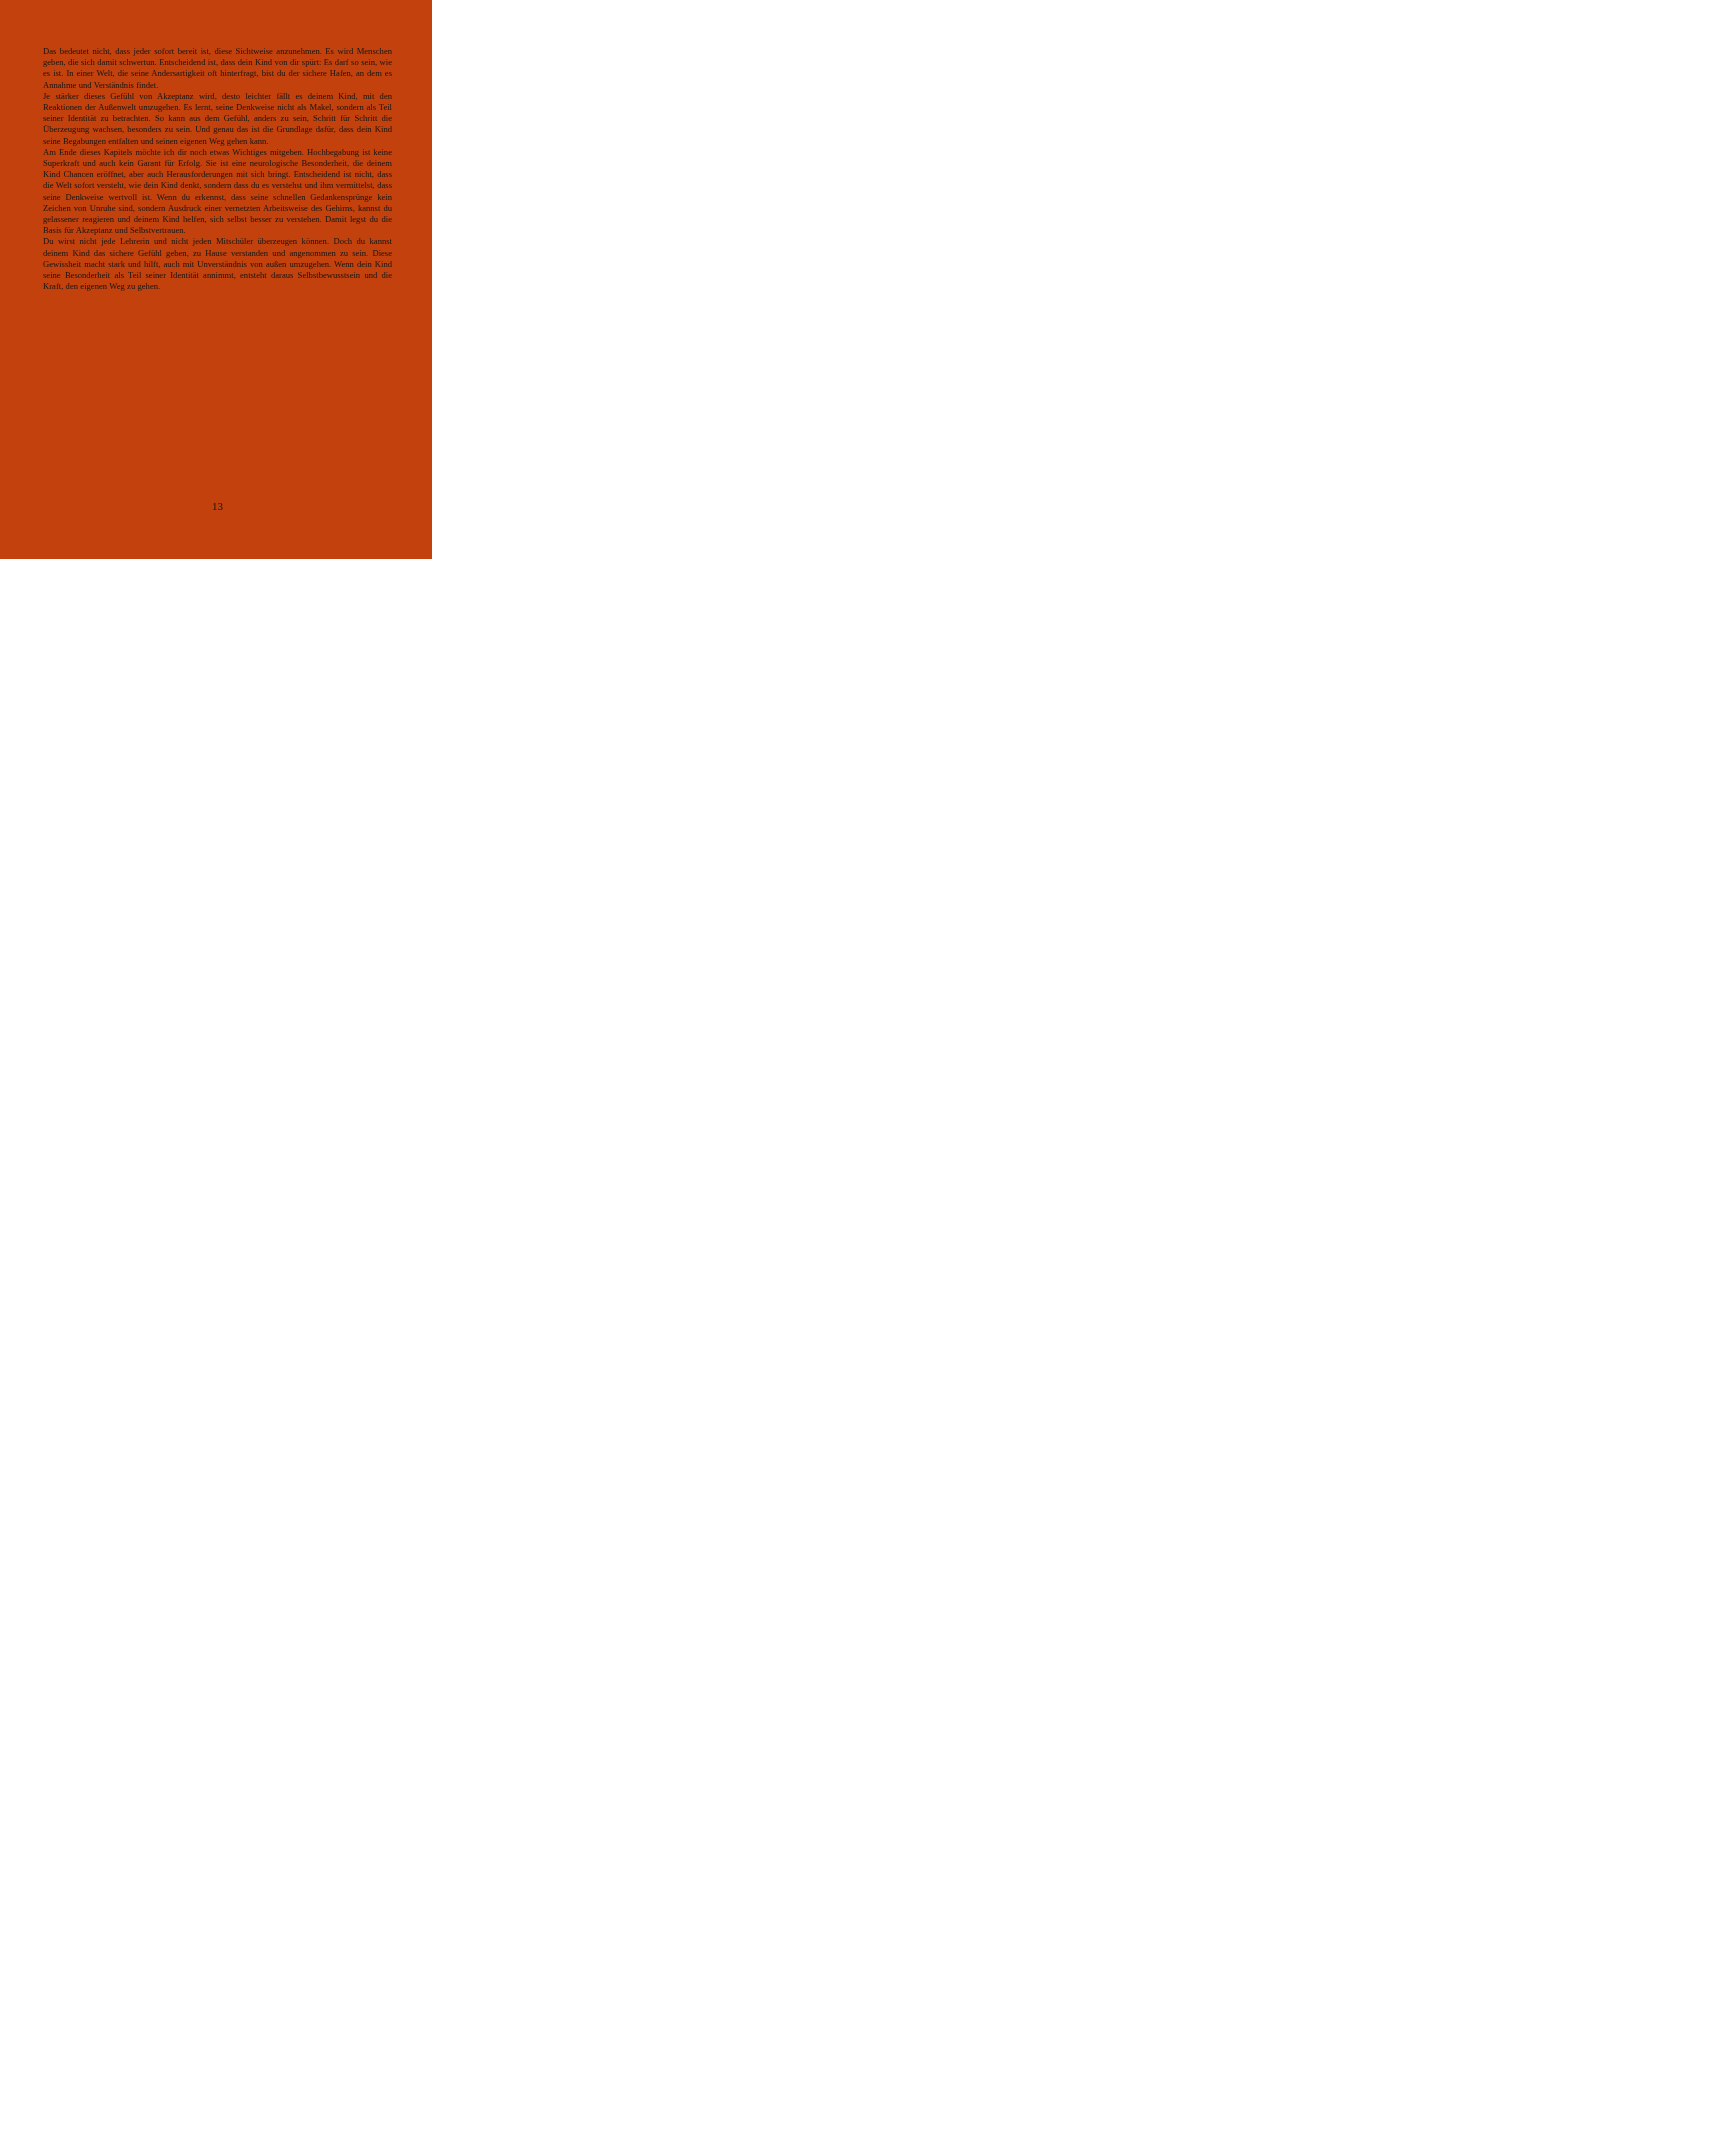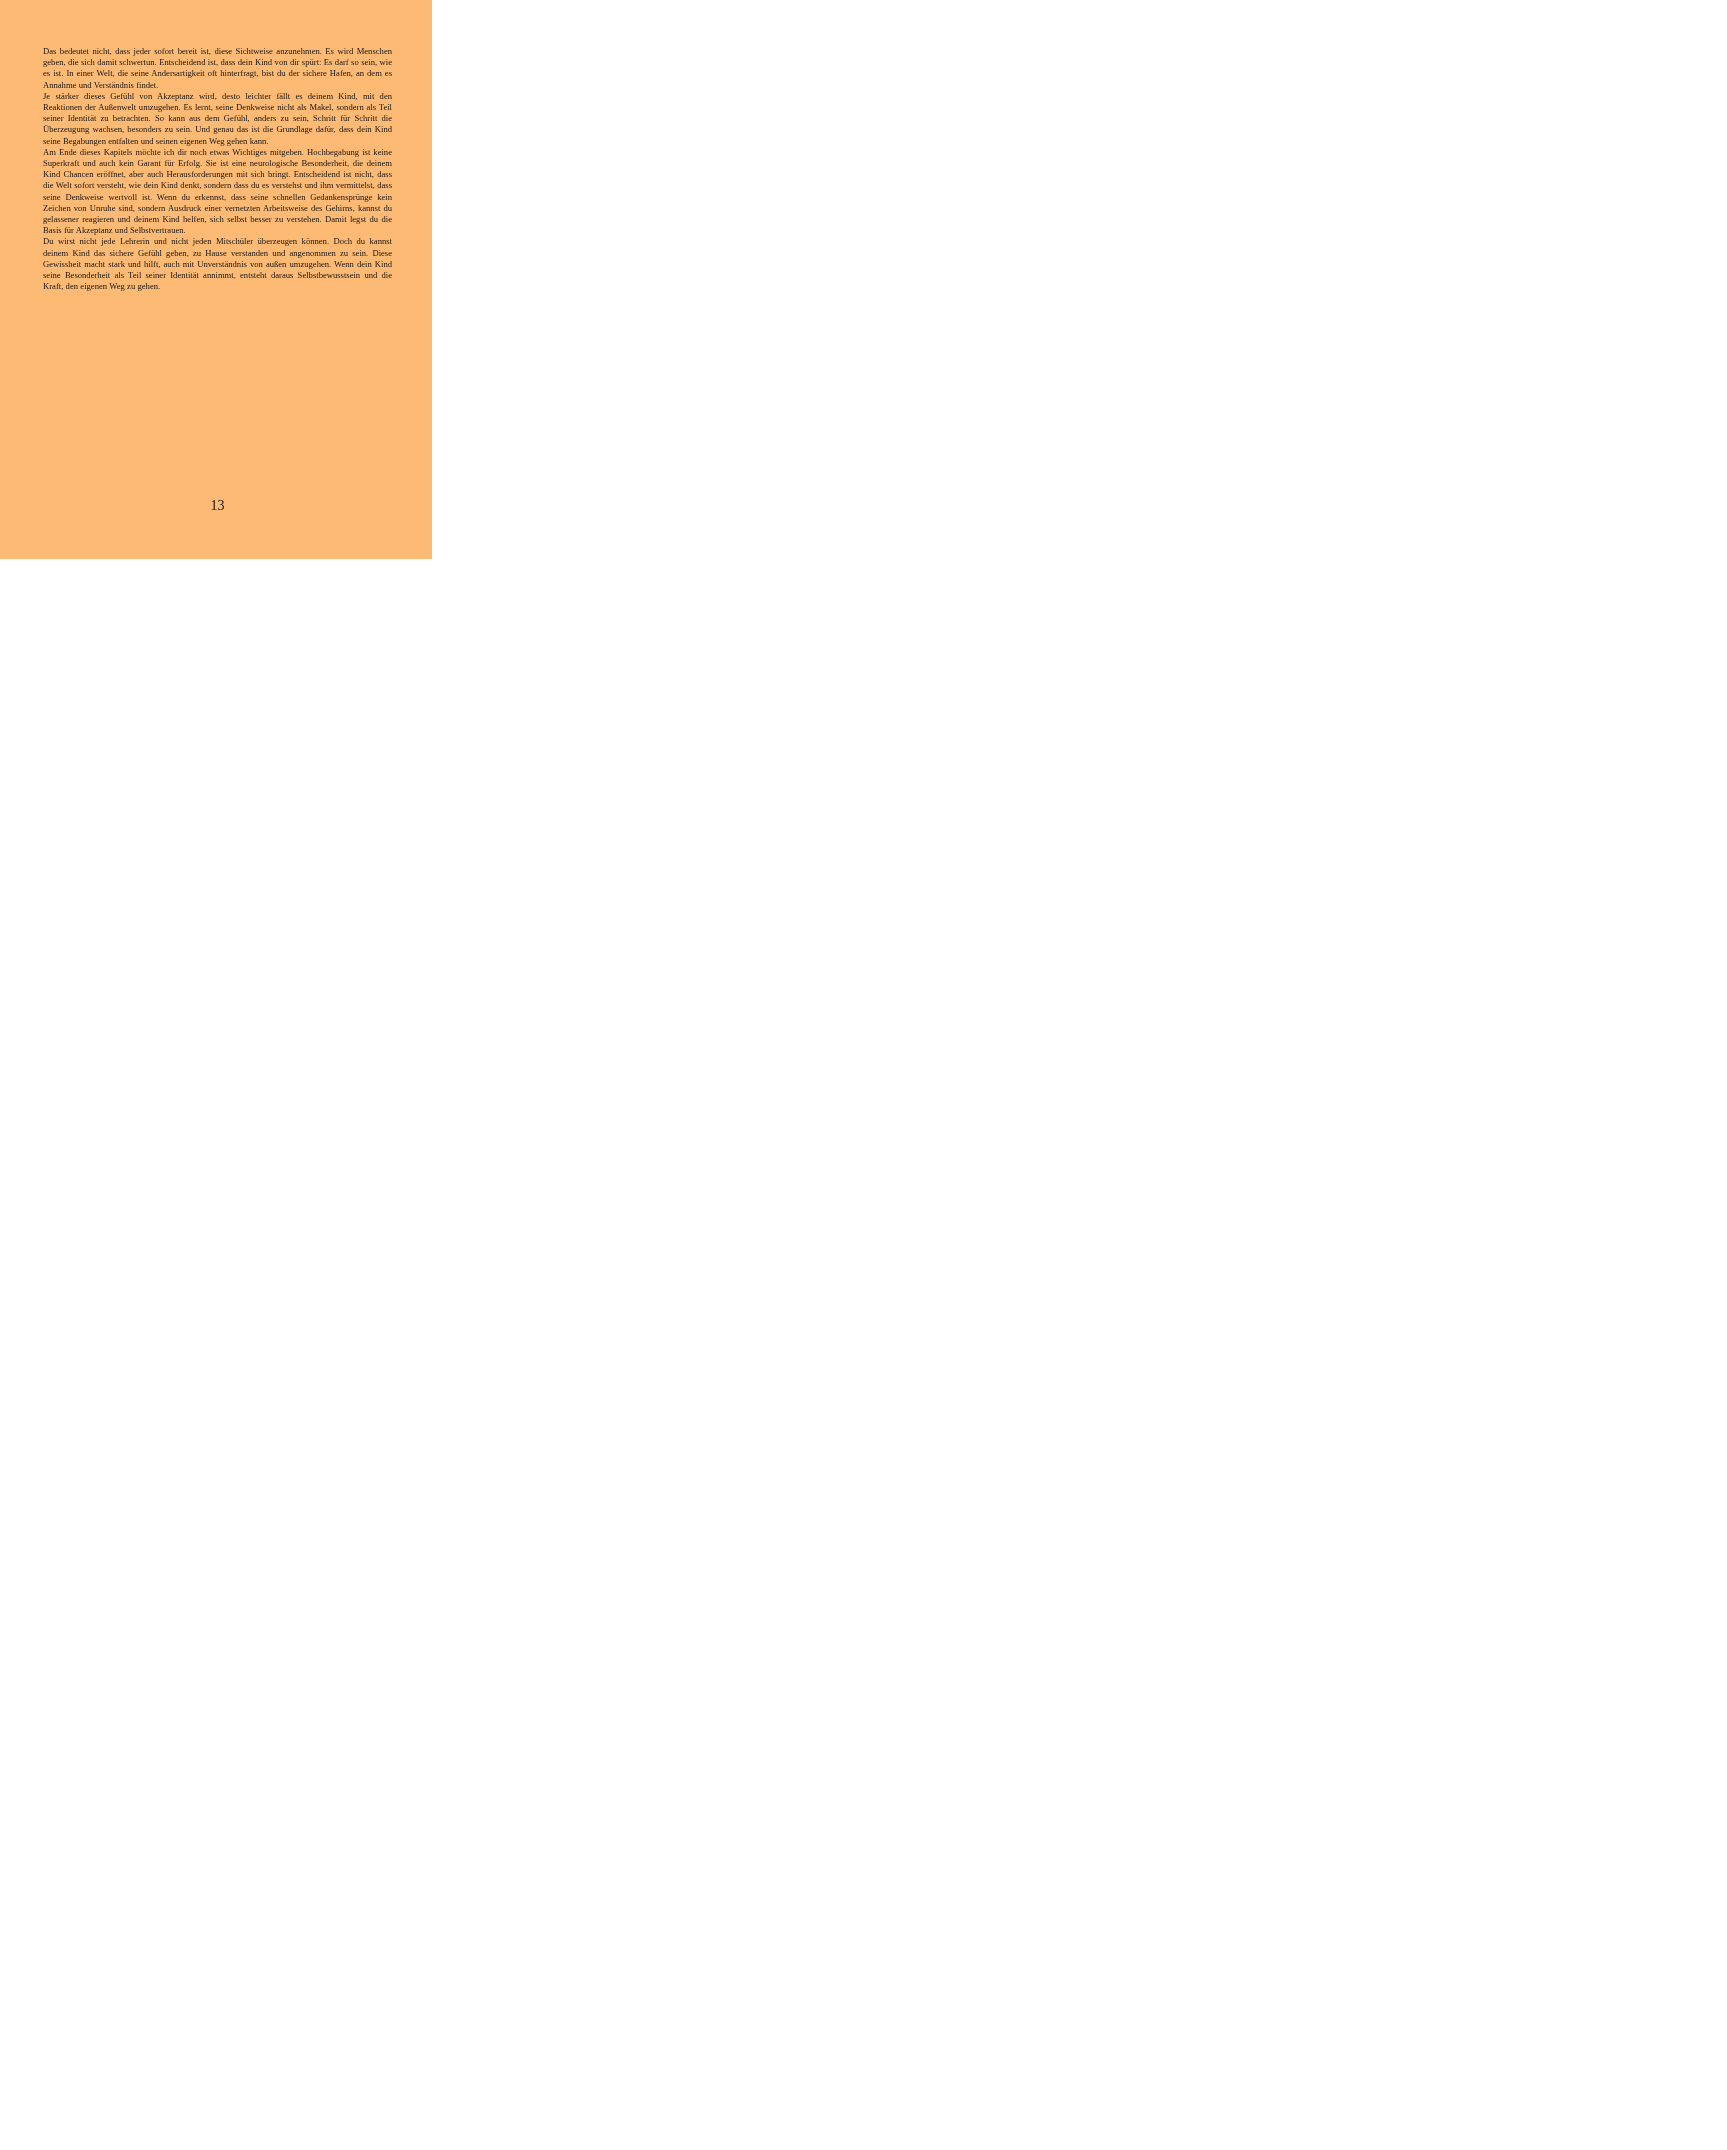--- a/index.html
+++ b/index.html
@@ -11,21 +11,21 @@
       width: 432px;
       height: 559px;
       font-family: "Liberation Serif", serif;
       color: #161616;
       -webkit-font-smoothing: antialiased;
     }
     .page {
       position: relative;
       width: 432px;
       height: 559px;
-      background: #fdba74;
+      background: #c2410c;
       overflow: hidden;
     }
     .text-block {
       position: absolute;
       left: 43px;
       top: 46px;
       width: 349px;
     }
     .text-block p {
       margin: 0;
@@ -37,21 +37,21 @@
       hyphens: auto;
       -webkit-hyphens: auto;
       word-spacing: 0.02em;
     }
     .page-number {
       position: absolute;
       top: 501px;
       left: 43px;
       width: 349px;
       text-align: center;
-      font-size: 14px;
+      font-size: 11px;
       line-height: 10.3px;
       color: #161616;
     }
   </style>
 </head>
 <body>
 
 <div class="page">
   <div class="text-block">
     <p lang="de">Das bedeutet nicht, dass jeder sofort bereit ist, diese Sichtweise anzunehmen. Es wird Menschen geben, die sich damit schwertun. Entscheidend ist, dass dein Kind von dir spürt: Es darf so sein, wie es ist. In einer Welt, die seine Andersartigkeit oft hinterfragt, bist du der sichere Hafen, an dem es Annahme und Verständnis findet.</p>

